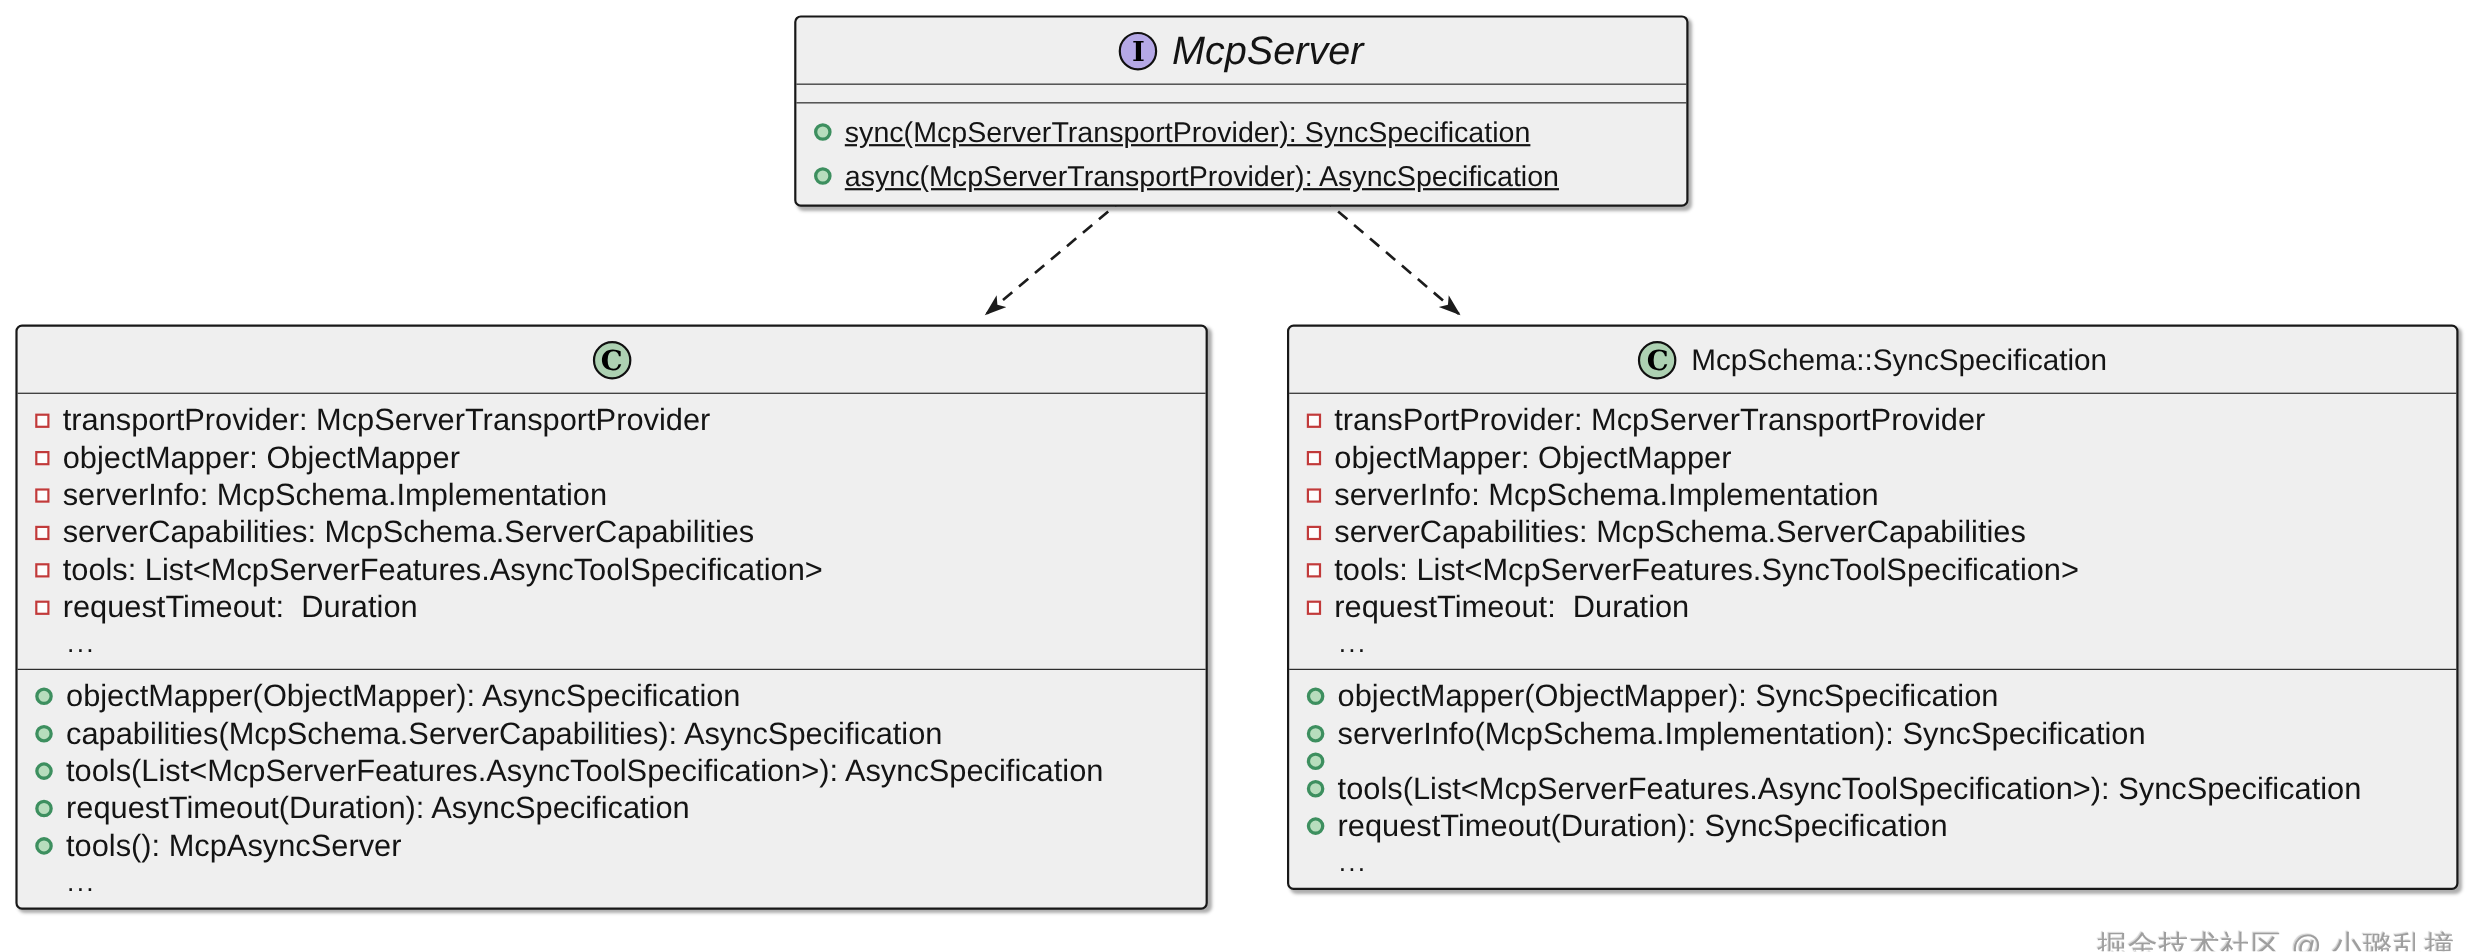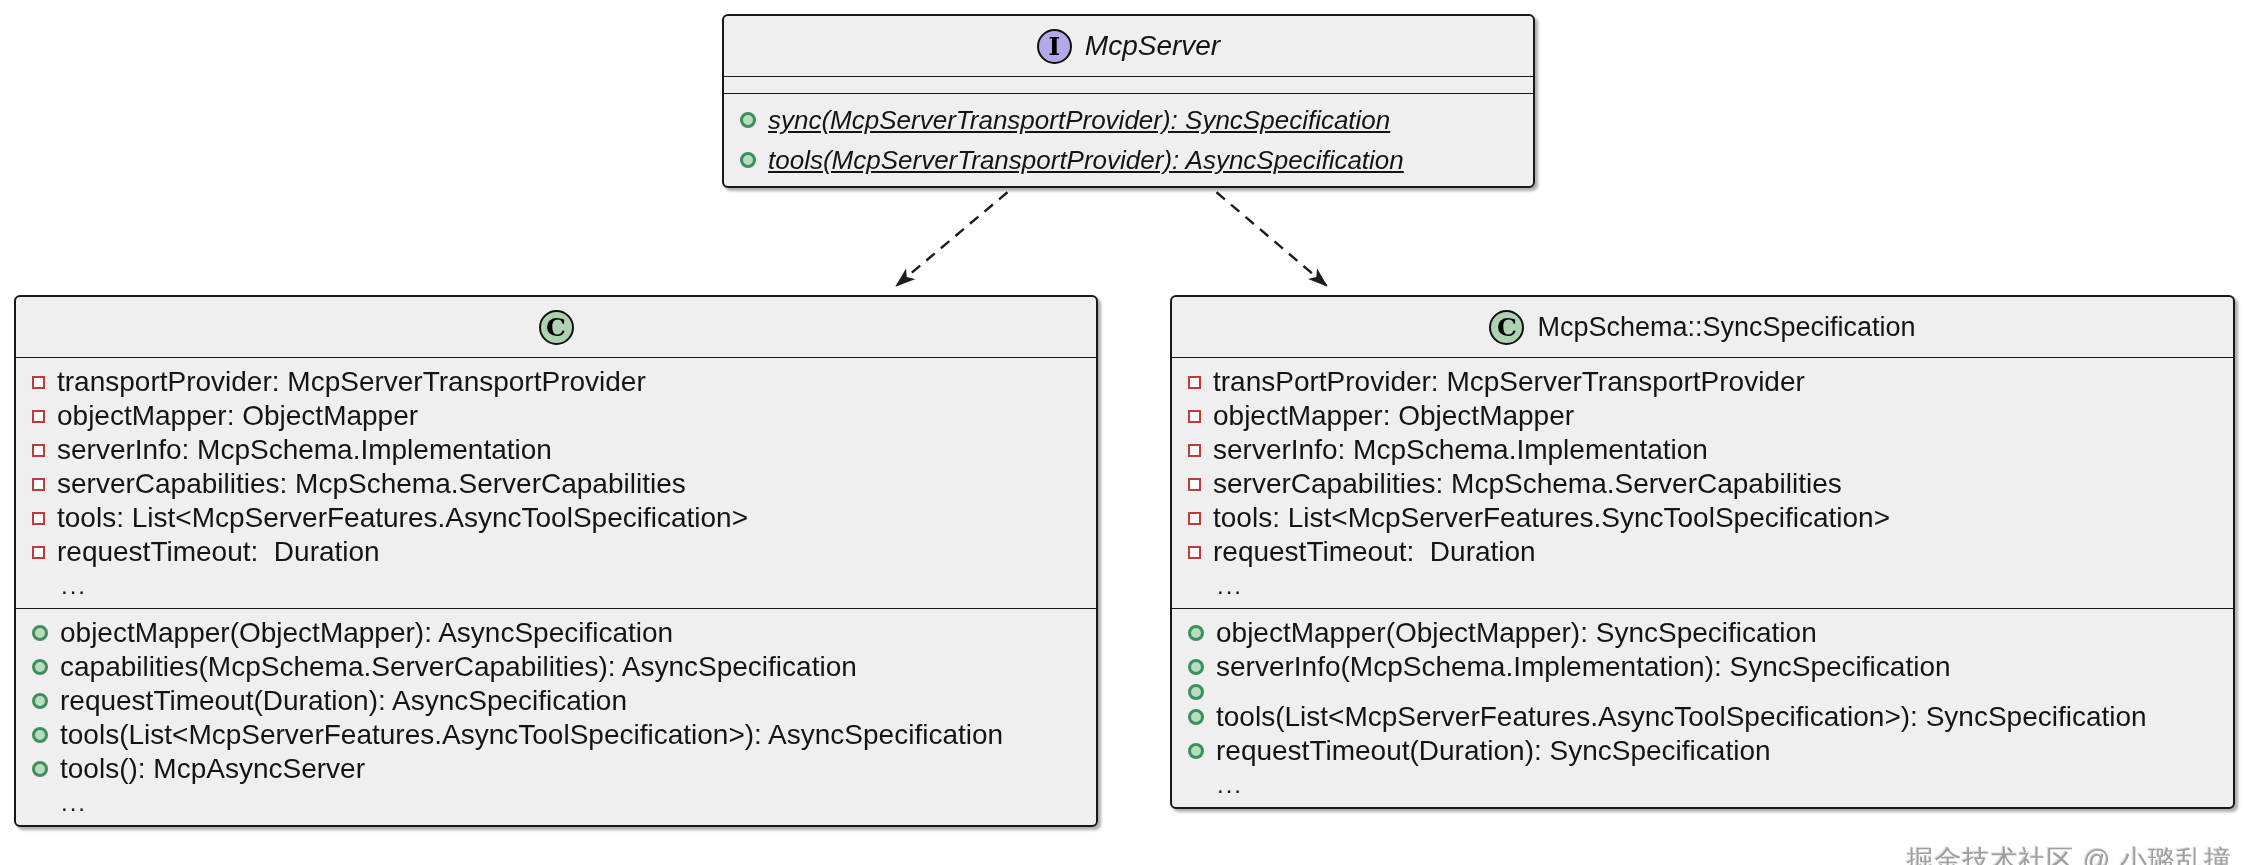--- a/index.html
+++ b/index.html
@@ -41,35 +41,35 @@
     font-weight: bold;
     font-size: 25px;
     line-height: 1;
     color: #000;
     flex: none;
   }
   .iface .stereotype { background: var(--interface-icon-fill, #b5a8e6); }
   .cls   .stereotype { background: var(--class-icon-fill, #add1b2); }
 
   .box-title { font-size: 27px; }
-  .iface .box-title { font-style: italic; font-size: 28px; }
+  .iface .box-title { font-style: italic; font-size: 36px; }
 
   .compartment { border-top: 1.5px solid var(--box-border, #181818); }
   .empty-compartment { height: 17px; }
 
   .member {
     display: flex;
     align-items: center;
     gap: 12px;
     padding: 0 16px;
     line-height: 34px;
     font-size: 28px;
     white-space: pre;
   }
-  .iface .member { font-size: 26px; line-height: 40px; font-style: italic; }
+  .iface .member { font-size: 26px; line-height: 40px; }
   .iface .member-label { text-decoration: underline; }
 
   .field-icon {
     width: 13px; height: 13px;
     border: 2.5px solid var(--field-icon-border, #c13a3a);
     background: #fdfdfd;
     flex: none;
   }
   .method-icon {
     width: 16px; height: 16px;
@@ -128,21 +128,21 @@
     <div class="compartment empty-compartment"></div>
     <div class="compartment members">
 
         <div class="member">
           <span class="method-icon"></span>
           <span class="member-label">sync(McpServerTransportProvider): SyncSpecification</span>
         </div>
 
         <div class="member">
           <span class="method-icon"></span>
-          <span class="member-label">tools(McpServerTransportProvider): AsyncSpecification</span>
+          <span class="member-label">async(McpServerTransportProvider): AsyncSpecification</span>
         </div>
       </div>
   </div>
 
   <div class="uml-box cls box-async">
     <div class="box-header">
       <span class="stereotype">C</span>
     </div>
     <div class="compartment members">
       <div>
@@ -188,26 +188,26 @@
           </div>
 
 
           <div class="member">
             <span class="method-icon"></span>
             <span class="member-label">capabilities(McpSchema.ServerCapabilities): AsyncSpecification</span>
           </div>
 
           <div class="member">
             <span class="method-icon"></span>
+            <span class="member-label">tools(List&lt;McpServerFeatures.AsyncToolSpecification&gt;): AsyncSpecification</span>
+          </div>
+
+          <div class="member">
+            <span class="method-icon"></span>
             <span class="member-label">requestTimeout(Duration): AsyncSpecification</span>
-          </div>
-
-          <div class="member">
-            <span class="method-icon"></span>
-            <span class="member-label">tools(List&lt;McpServerFeatures.AsyncToolSpecification&gt;): AsyncSpecification</span>
           </div>
 
           <div class="member">
             <span class="method-icon"></span>
             <span class="member-label">tools(): McpAsyncServer</span>
           </div>
         </div>
       <div class="ellipsis-row">...</div>
     </div>
   </div>

